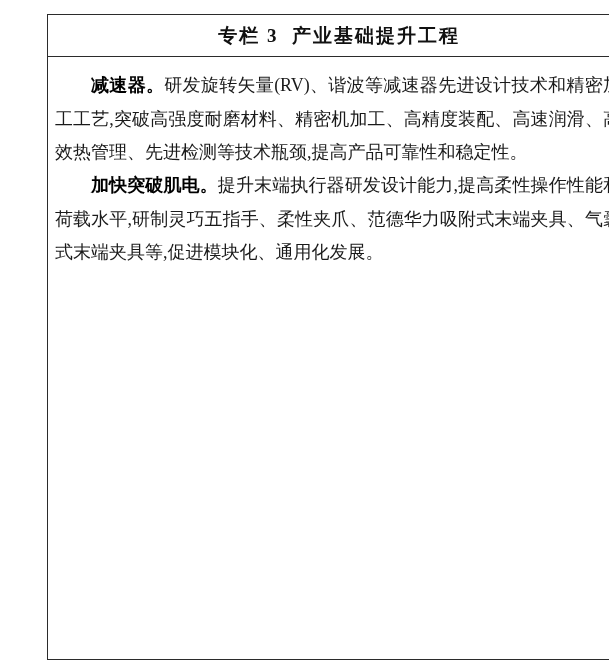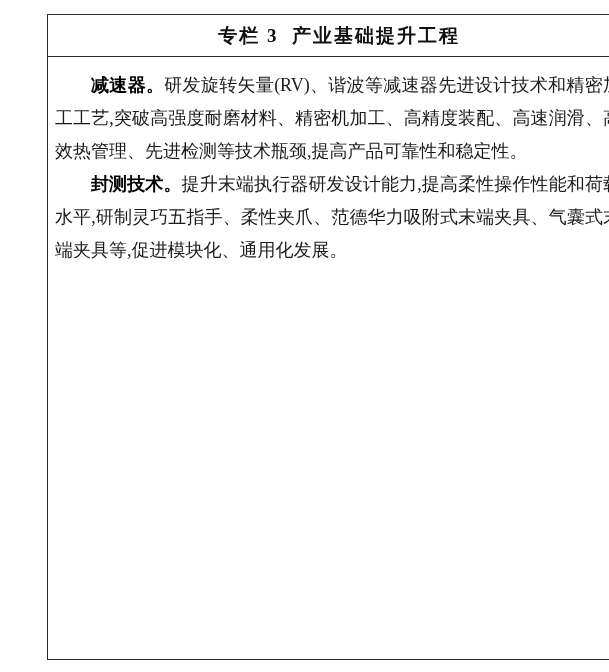--- a/index.html
+++ b/index.html
@@ -46,28 +46,28 @@
     text-align: justify;
     text-justify: inter-character;
     color: #1a1a1a;
   }
   .box-body p {
     margin: 0;
     text-indent: 2em;
   }
   .para-lead {
     font-weight: bold;
-    font-family: Liberation Sans, sans-serif;
+    font-family: Liberation Mono, monospace;
     color: #000000;
   }
 </style>
 </head>
 <body>
 
 <div class="page">
   <div class="callout-box">
     <div class="box-title">专栏 3  产业基础提升工程</div>
     <div class="box-body">
         <p><span class="para-lead">减速器。</span><span>研发旋转矢量(RV)、谐波等减速器先进设计技术和精密加工工艺,突破高强度耐磨材料、精密机加工、高精度装配、高速润滑、高效热管理、先进检测等技术瓶颈,提高产品可靠性和稳定性。</span></p>
-        <p><span class="para-lead">封测技术。</span><span>提升末端执行器研发设计能力,提高柔性操作性能和荷载水平,研制灵巧五指手、柔性夹爪、范德华力吸附式末端夹具、气囊式末端夹具等,促进模块化、通用化发展。</span></p>
+        <p><span class="para-lead">加快突破肌电。</span><span>提升末端执行器研发设计能力,提高柔性操作性能和荷载水平,研制灵巧五指手、柔性夹爪、范德华力吸附式末端夹具、气囊式末端夹具等,促进模块化、通用化发展。</span></p>
       </div>
   </div>
 </div>
 
 </body></html>

